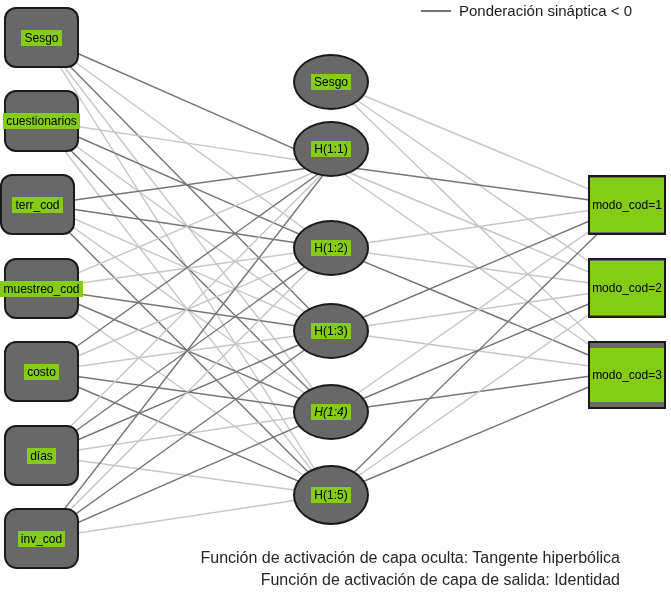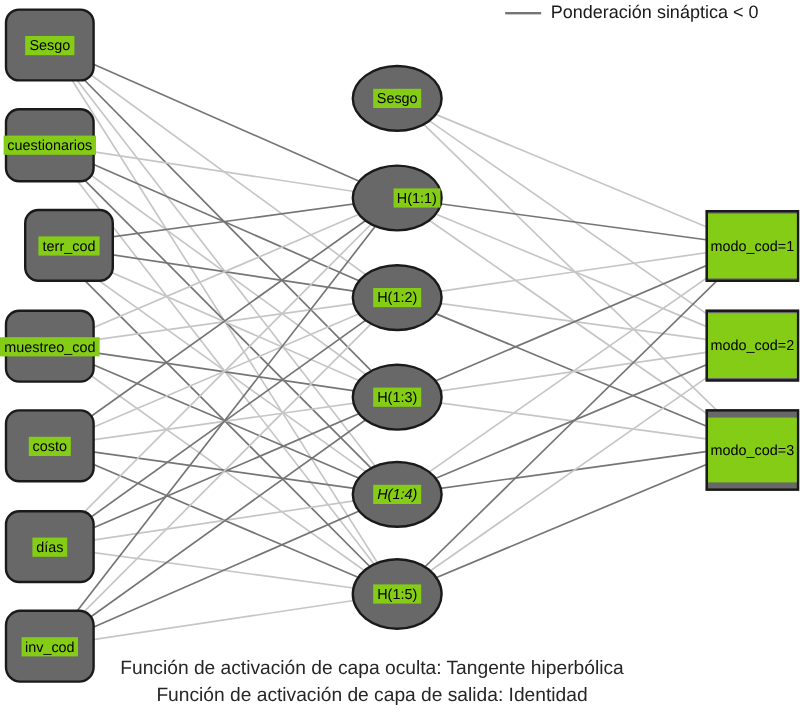--- a/index.html
+++ b/index.html
@@ -25,21 +25,21 @@
   }
   .output-node .node-label {
     display:block; width:100%; padding:20px 0; text-align:center;
   }
 
   .legend { position:absolute; top:2px; left:421px; }
   .legend-row { display:flex; align-items:center; height:17px; }
   .legend-swatch { width:30px; height:2px; margin-right:8px; flex:0 0 auto; }
   .legend-label { font-size:15px; color:#1a1a1a; white-space:nowrap; }
 
-  .captions { position:absolute; left:0; bottom:4px; width:620px; text-align:center; }
+  .captions { position:absolute; left:0; bottom:4px; width:620px; text-align:right; }
   .caption-line { font-size:16px; line-height:22px; color:#262626; }
 </style>
 </head>
 <body>
 
 <div class="stage">
   <svg id="edges" xmlns="http://www.w3.org/2000/svg">
       <line x1="41.5" y1="37.5" x2="331" y2="165" stroke="#757575" stroke-width="1.4"></line>
       <line x1="41.5" y1="37.5" x2="331" y2="248" stroke="#c6c6c6" stroke-width="1.4"></line>
       <line x1="41.5" y1="37.5" x2="331" y2="331" stroke="#757575" stroke-width="1.4"></line>
@@ -95,39 +95,39 @@
       <line x1="331" y1="495" x2="627" y2="371" stroke="#757575" stroke-width="1.4"></line>
     </svg>
 
   <div id="nodes-layer">
       <div class="node input-node" style="left: 4px; top: 7px; width: 75px; height: 61px;">
         <span class="node-label">Sesgo</span>
       </div>
       <div class="node input-node" style="left: 4px; top: 90px; width: 75px; height: 62px; justify-content: center;">
         <span class="node-label">cuestionarios</span>
       </div>
-      <div class="node input-node" style="left: 20px; top: 174px; width: 75px; height: 61px;">
+      <div class="node input-node" style="left: 0; top: 174px; width: 75px; height: 61px;">
         <span class="node-label">terr_cod</span>
       </div>
       <div class="node input-node" style="left: 4px; top: 258px; width: 75px; height: 61px;">
         <span class="node-label">muestreo_cod</span>
       </div>
       <div class="node input-node" style="left: 4px; top: 341px; width: 75px; height: 61px;">
         <span class="node-label">costo</span>
       </div>
       <div class="node input-node" style="left: 4px; top: 425px; width: 75px; height: 61px;">
         <span class="node-label">días</span>
       </div>
       <div class="node input-node" style="left: 4px; top: 508px; width: 75px; height: 61px; border-radius: 13px;">
         <span class="node-label">inv_cod</span>
       </div>
       <div class="node hidden-node" style="left: 293px; top: 54px; width: 76px; height: 56px;">
         <span class="node-label">Sesgo</span>
       </div>
-      <div class="node hidden-node" style="left: 293px; top: 137px; width: 76px; height: 56px; justify-content: flex-end;">
+      <div class="node hidden-node" style="left: 293px; top: 121px; width: 76px; height: 56px;">
         <span class="node-label">H(1:1)</span>
       </div>
       <div class="node hidden-node" style="left: 293px; top: 220px; width: 76px; height: 56px;">
         <span class="node-label">H(1:2)</span>
       </div>
       <div class="node hidden-node" style="left: 293px; top: 303px; width: 76px; height: 56px;">
         <span class="node-label">H(1:3)</span>
       </div>
       <div class="node hidden-node" style="left: 293px; top: 384px; width: 76px; height: 56px; font-style: italic;">
         <span class="node-label">H(1:4)</span>

